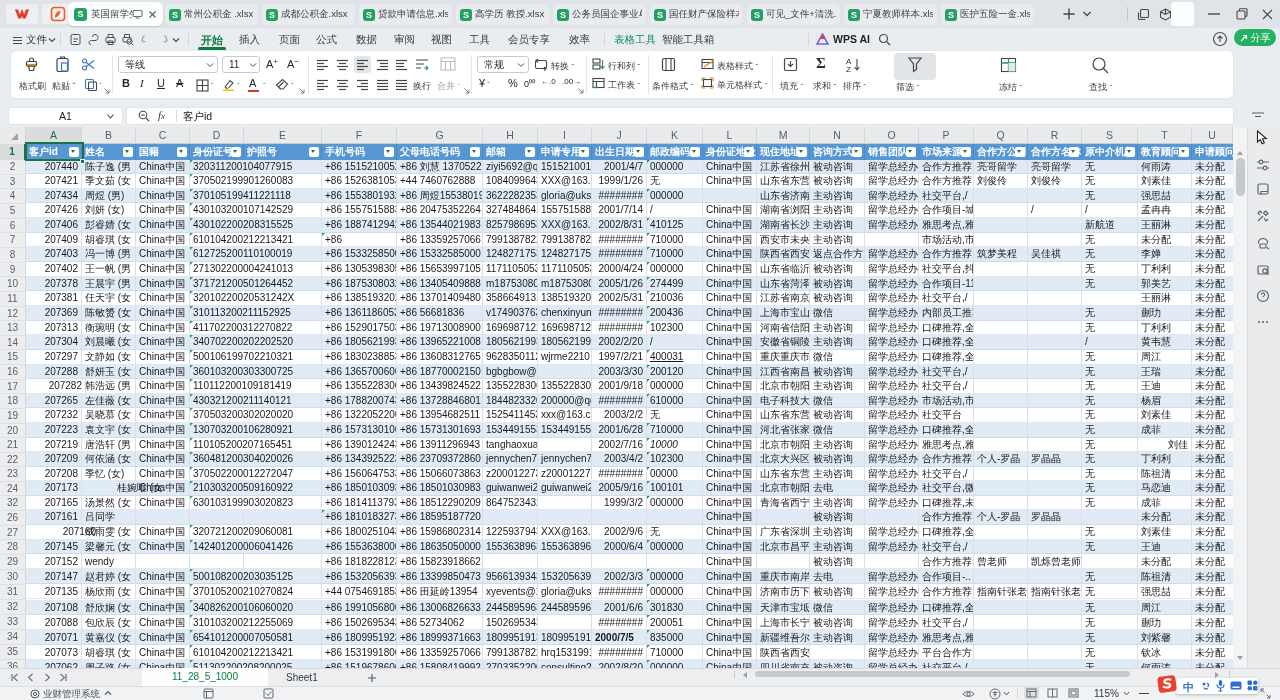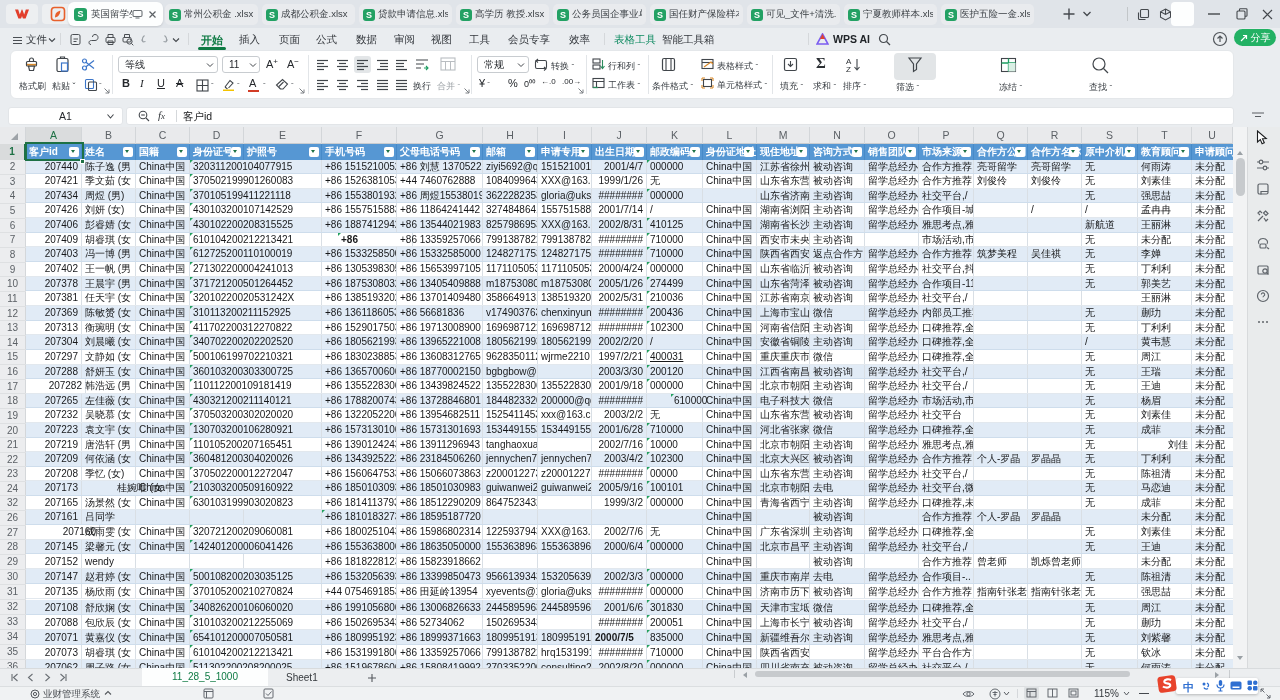--- a/index.html
+++ b/index.html
@@ -589,21 +589,21 @@
 <div class="cell" style="left:1056px;width:56px;line-height:14.649999999999977px;">无</div>
 <div class="cell" style="left:1112px;width:54px;line-height:14.649999999999977px;">强思喆</div>
 <div class="cell" style="left:1166px;width:54px;line-height:14.649999999999977px;">未分配</div>
 </div>
 <div class="ab" style="left:0;top:43.94999999999999px;width:1207px;height:14.650000000000006px;background:#FFFFFF;border-bottom:1px solid #E2E8EE">
 <div class="cell" style="left:0px;width:56px;line-height:14.650000000000006px;text-align:right;">207426</div>
 <div class="cell" style="left:56px;width:54px;line-height:14.650000000000006px;">刘妍 (女)</div>
 <div class="cell" style="left:110px;width:54px;line-height:14.650000000000006px;">China中国</div>
 <div class="cell" style="left:164px;width:132px;line-height:14.650000000000006px">430103200107142529<div class="gtri"></div></div>
 <div class="cell" style="left:296px;width:75px;line-height:14.650000000000006px;">+86 15575158833</div>
-<div class="cell" style="left:371px;width:86px;line-height:14.650000000000006px;">+86 11864241442</div>
+<div class="cell" style="left:371px;width:86px;line-height:14.650000000000006px;">+86 20475352264</div>
 <div class="cell" style="left:457px;width:55px;line-height:14.650000000000006px;">32748486411</div>
 <div class="cell" style="left:512px;width:54px;line-height:14.650000000000006px;">15575158833</div>
 <div class="cell" style="left:566px;width:55px;line-height:14.650000000000006px;text-align:right;">2001/7/14</div>
 <div class="cell" style="left:621px;width:56px;line-height:14.650000000000006px;">/</div>
 <div class="cell" style="left:677px;width:54px;line-height:14.650000000000006px;">China中国</div>
 <div class="cell" style="left:731px;width:53px;line-height:14.650000000000006px;">湖南省浏阳市</div>
 <div class="cell" style="left:784px;width:55px;line-height:14.650000000000006px;">主动咨询</div>
 <div class="cell" style="left:839px;width:54px;line-height:14.650000000000006px;">留学总经办</div>
 <div class="cell" style="left:893px;width:55px;line-height:14.650000000000006px;">合作项目-城</div>
 <div class="cell" style="left:948px;width:54px;line-height:14.650000000000006px;"></div>
@@ -632,21 +632,21 @@
 <div class="cell" style="left:1002px;width:54px;line-height:14.650000000000006px;"></div>
 <div class="cell" style="left:1056px;width:56px;line-height:14.650000000000006px;">新航道</div>
 <div class="cell" style="left:1112px;width:54px;line-height:14.650000000000006px;">王丽淋</div>
 <div class="cell" style="left:1166px;width:54px;line-height:14.650000000000006px;">未分配</div>
 </div>
 <div class="ab" style="left:0;top:73.25px;width:1207px;height:14.650000000000006px;background:#FFFFFF;border-bottom:1px solid #E2E8EE">
 <div class="cell" style="left:0px;width:56px;line-height:14.650000000000006px;text-align:right;">207409</div>
 <div class="cell" style="left:56px;width:54px;line-height:14.650000000000006px;">胡睿琪 (女</div>
 <div class="cell" style="left:110px;width:54px;line-height:14.650000000000006px;">China中国</div>
 <div class="cell" style="left:164px;width:132px;line-height:14.650000000000006px">610104200212213421<div class="gtri"></div></div>
-<div class="cell" style="left:312px;width:75px;line-height:14.650000000000006px;font-weight:bold;">+86<div class="gtri"></div></div>
+<div class="cell" style="left:296px;width:75px;line-height:14.650000000000006px;">+86<div class="gtri"></div></div>
 <div class="cell" style="left:371px;width:86px;line-height:14.650000000000006px;">+86 13359257066</div>
 <div class="cell" style="left:457px;width:55px;line-height:14.650000000000006px;">79913878222</div>
 <div class="cell" style="left:512px;width:54px;line-height:14.650000000000006px;">79913878222</div>
 <div class="cell" style="left:566px;width:55px;line-height:14.650000000000006px;text-align:right;">########</div>
 <div class="cell" style="left:621px;width:56px;line-height:14.650000000000006px;">710000<div class="gtri"></div></div>
 <div class="cell" style="left:677px;width:54px;line-height:14.650000000000006px;">China中国</div>
 <div class="cell" style="left:731px;width:53px;line-height:14.650000000000006px;">西安市未央区</div>
 <div class="cell" style="left:784px;width:55px;line-height:14.650000000000006px;">主动咨询</div>
 <div class="cell" style="left:839px;width:54px;line-height:14.650000000000006px;"></div>
 <div class="cell" style="left:893px;width:55px;line-height:14.650000000000006px;">市场活动,市场</div>
@@ -879,21 +879,21 @@
 <div class="ab" style="left:0;top:234.39999999999998px;width:1207px;height:14.569999999999993px;background:#E1EBF6;border-bottom:1px solid #CEDDEC">
 <div class="cell" style="left:0px;width:56px;line-height:14.569999999999993px;text-align:right;">207265</div>
 <div class="cell" style="left:56px;width:54px;line-height:14.569999999999993px;">左佳薇 (女</div>
 <div class="cell" style="left:110px;width:54px;line-height:14.569999999999993px;">China中国</div>
 <div class="cell" style="left:164px;width:132px;line-height:14.569999999999993px">430321200211140121<div class="gtri"></div></div>
 <div class="cell" style="left:296px;width:75px;line-height:14.569999999999993px;">+86 17882007433</div>
 <div class="cell" style="left:371px;width:86px;line-height:14.569999999999993px;">+86 13728846801</div>
 <div class="cell" style="left:457px;width:55px;line-height:14.569999999999993px;">18448233200</div>
 <div class="cell" style="left:512px;width:54px;line-height:14.569999999999993px;">200000@qq.c</div>
 <div class="cell" style="left:566px;width:55px;line-height:14.569999999999993px;text-align:right;">########</div>
-<div class="cell" style="left:645px;width:56px;line-height:14.569999999999993px;">610000<div class="gtri"></div></div>
+<div class="cell" style="left:621px;width:56px;line-height:14.569999999999993px;">610000<div class="gtri"></div></div>
 <div class="cell" style="left:677px;width:54px;line-height:14.569999999999993px;">China中国</div>
 <div class="cell" style="left:731px;width:53px;line-height:14.569999999999993px;">电子科技大学</div>
 <div class="cell" style="left:784px;width:55px;line-height:14.569999999999993px;">微信</div>
 <div class="cell" style="left:839px;width:54px;line-height:14.569999999999993px;">留学总经办</div>
 <div class="cell" style="left:893px;width:55px;line-height:14.569999999999993px;">市场活动,市场</div>
 <div class="cell" style="left:948px;width:54px;line-height:14.569999999999993px;"></div>
 <div class="cell" style="left:1002px;width:54px;line-height:14.569999999999993px;"></div>
 <div class="cell" style="left:1056px;width:56px;line-height:14.569999999999993px;">无</div>
 <div class="cell" style="left:1112px;width:54px;line-height:14.569999999999993px;">杨眉</div>
 <div class="cell" style="left:1166px;width:54px;line-height:14.569999999999993px;">未分配</div>
@@ -945,39 +945,39 @@
 <div class="ab" style="left:0;top:278.10999999999996px;width:1207px;height:14.569999999999993px;background:#FFFFFF;border-bottom:1px solid #E2E8EE">
 <div class="cell" style="left:0px;width:56px;line-height:14.569999999999993px;text-align:right;">207219</div>
 <div class="cell" style="left:56px;width:54px;line-height:14.569999999999993px;">唐浩轩 (男</div>
 <div class="cell" style="left:110px;width:54px;line-height:14.569999999999993px;">China中国</div>
 <div class="cell" style="left:164px;width:132px;line-height:14.569999999999993px">110105200207165451<div class="gtri"></div></div>
 <div class="cell" style="left:296px;width:75px;line-height:14.569999999999993px;">+86 13901242433</div>
 <div class="cell" style="left:371px;width:86px;line-height:14.569999999999993px;">+86 13911296943</div>
 <div class="cell" style="left:457px;width:55px;line-height:14.569999999999993px;">tanghaoxuan</div>
 <div class="cell" style="left:512px;width:54px;line-height:14.569999999999993px;"></div>
 <div class="cell" style="left:566px;width:55px;line-height:14.569999999999993px;text-align:right;">2002/7/16</div>
-<div class="cell" style="left:621px;width:56px;line-height:14.569999999999993px;">10000<div class="gtri"></div></div>
+<div class="cell" style="left:621px;width:56px;line-height:14.569999999999993px;font-style:italic;">10000<div class="gtri"></div></div>
 <div class="cell" style="left:677px;width:54px;line-height:14.569999999999993px;">China中国</div>
 <div class="cell" style="left:731px;width:53px;line-height:14.569999999999993px;">北京市朝阳区</div>
 <div class="cell" style="left:784px;width:55px;line-height:14.569999999999993px;">主动咨询</div>
 <div class="cell" style="left:839px;width:54px;line-height:14.569999999999993px;">留学总经办</div>
 <div class="cell" style="left:893px;width:55px;line-height:14.569999999999993px;">雅思考点,雅思</div>
 <div class="cell" style="left:948px;width:54px;line-height:14.569999999999993px;"></div>
 <div class="cell" style="left:1002px;width:54px;line-height:14.569999999999993px;"></div>
 <div class="cell" style="left:1056px;width:56px;line-height:14.569999999999993px;">无</div>
 <div class="cell" style="left:1112px;width:54px;line-height:14.569999999999993px;text-align:right;">刘佳</div>
 <div class="cell" style="left:1166px;width:54px;line-height:14.569999999999993px;">未分配</div>
 </div>
 <div class="ab" style="left:0;top:292.67999999999995px;width:1207px;height:14.57000000000005px;background:#E1EBF6;border-bottom:1px solid #CEDDEC">
 <div class="cell" style="left:0px;width:56px;line-height:14.57000000000005px;text-align:right;">207209</div>
 <div class="cell" style="left:56px;width:54px;line-height:14.57000000000005px;">何依涵 (女</div>
 <div class="cell" style="left:110px;width:54px;line-height:14.57000000000005px;">China中国</div>
 <div class="cell" style="left:164px;width:132px;line-height:14.57000000000005px">360481200304020026<div class="gtri"></div></div>
 <div class="cell" style="left:296px;width:75px;line-height:14.57000000000005px;">+86 13439252233</div>
-<div class="cell" style="left:371px;width:86px;line-height:14.57000000000005px;">+86 23184506260</div>
+<div class="cell" style="left:371px;width:86px;line-height:14.57000000000005px;">+86 23709372860</div>
 <div class="cell" style="left:457px;width:55px;line-height:14.57000000000005px;">jennychen77</div>
 <div class="cell" style="left:512px;width:54px;line-height:14.57000000000005px;">jennychen77</div>
 <div class="cell" style="left:566px;width:55px;line-height:14.57000000000005px;text-align:right;">2003/4/2</div>
 <div class="cell" style="left:621px;width:56px;line-height:14.57000000000005px;">102300<div class="gtri"></div></div>
 <div class="cell" style="left:677px;width:54px;line-height:14.57000000000005px;">China中国</div>
 <div class="cell" style="left:731px;width:53px;line-height:14.57000000000005px;">北京大兴区黄</div>
 <div class="cell" style="left:784px;width:55px;line-height:14.57000000000005px;">被动咨询</div>
 <div class="cell" style="left:839px;width:54px;line-height:14.57000000000005px;">留学总经办</div>
 <div class="cell" style="left:893px;width:55px;line-height:14.57000000000005px;">合作方推荐</div>
 <div class="cell" style="left:948px;width:54px;line-height:14.57000000000005px;">个人-罗晶</div>
@@ -1077,21 +1077,21 @@
 </div>
 <div class="ab" style="left:0;top:365.53px;width:1207px;height:14.569999999999936px;background:#FFFFFF;border-bottom:1px solid #E2E8EE">
 <div class="cell" style="left:0px;width:56px;line-height:14.569999999999936px;text-align:right;margin-left:18px;">207160</div>
 <div class="cell" style="left:56px;width:54px;line-height:14.569999999999936px;">成雨雯 (女</div>
 <div class="cell" style="left:110px;width:54px;line-height:14.569999999999936px;">China中国</div>
 <div class="cell" style="left:164px;width:132px;line-height:14.569999999999936px">320721200209060081<div class="gtri"></div></div>
 <div class="cell" style="left:296px;width:75px;line-height:14.569999999999936px;">+86 18002510433</div>
 <div class="cell" style="left:371px;width:86px;line-height:14.569999999999936px;">+86 15986802314</div>
 <div class="cell" style="left:457px;width:55px;line-height:14.569999999999936px;">12259379433</div>
 <div class="cell" style="left:512px;width:54px;line-height:14.569999999999936px;">XXX@163.com</div>
-<div class="cell" style="left:566px;width:55px;line-height:14.569999999999936px;text-align:right;">2002/7/6</div>
+<div class="cell" style="left:566px;width:55px;line-height:14.569999999999936px;text-align:right;">2002/9/6</div>
 <div class="cell" style="left:621px;width:56px;line-height:14.569999999999936px;">无</div>
 <div class="cell" style="left:677px;width:54px;line-height:14.569999999999936px;">China中国</div>
 <div class="cell" style="left:731px;width:53px;line-height:14.569999999999936px;">广东省深圳市</div>
 <div class="cell" style="left:784px;width:55px;line-height:14.569999999999936px;">主动咨询</div>
 <div class="cell" style="left:839px;width:54px;line-height:14.569999999999936px;">留学总经办</div>
 <div class="cell" style="left:893px;width:55px;line-height:14.569999999999936px;">口碑推荐,全部</div>
 <div class="cell" style="left:948px;width:54px;line-height:14.569999999999936px;"></div>
 <div class="cell" style="left:1002px;width:54px;line-height:14.569999999999936px;"></div>
 <div class="cell" style="left:1056px;width:56px;line-height:14.569999999999936px;">无</div>
 <div class="cell" style="left:1112px;width:54px;line-height:14.569999999999936px;">刘素佳</div>

